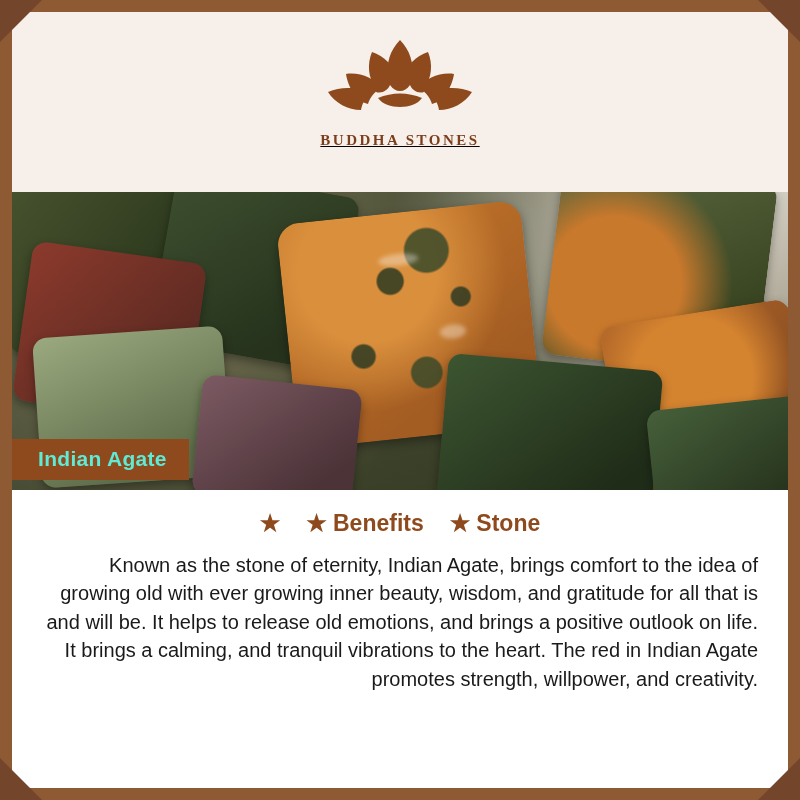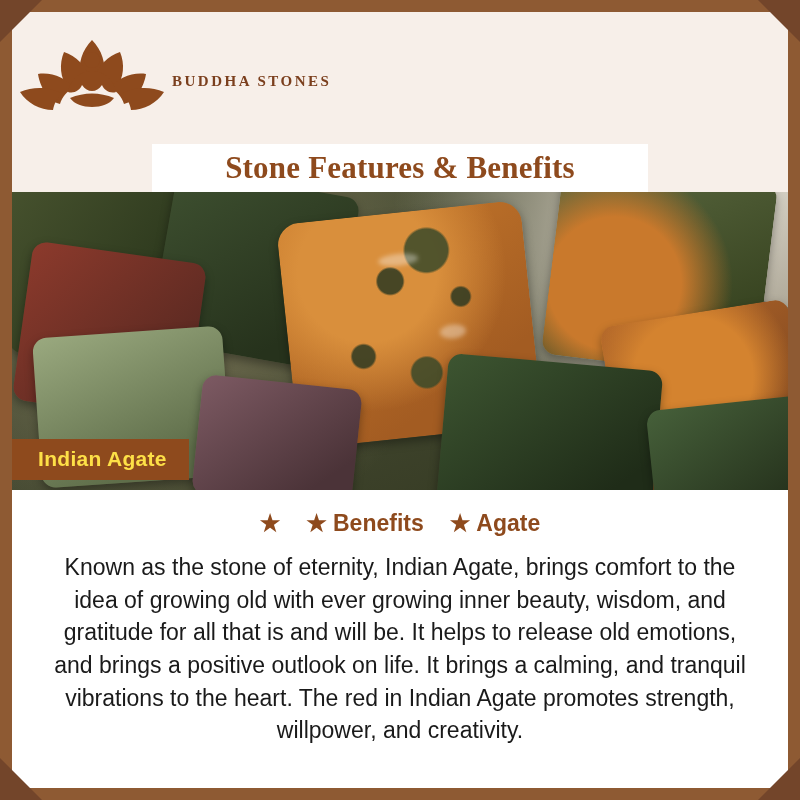--- a/index.html
+++ b/index.html
@@ -65,22 +65,23 @@
   
   .header {
     position: relative;
     height: 180px;
     background: #f7efe9;
     text-align: center;
   }
   .logo-wrap {
     padding-top: 18px;
     display: flex;
-    flex-direction: row;
+    flex-direction: column;
     align-items: center;
+    text-decoration: underline;
   }
   .brand-name {
     margin-top: 6px;
     font-size: 15px;
     letter-spacing: 2.5px;
     color: #7b3f1d;
     font-weight: bold;
     font-family: "Liberation Serif", serif;
   }
   .title-band {
@@ -198,21 +199,21 @@
     background: rgba(255,255,255,.35);
     border-radius: 50%;
     filter: blur(2px);
   }
 
   .stone-label {
     position: absolute;
     left: 0;
     bottom: 10px;
     background: #8e4a1d;
-    color: #fde047;
+    color: #5eead4;
     font-size: 21px;
     font-weight: bold;
     padding: 8px 22px 9px 26px;
     letter-spacing: .3px;
     z-index: 3;
   }
 
   
   .benefits {
     display: flex;
@@ -231,24 +232,24 @@
   }
   .star {
     color: #8e4a1d;
     font-size: 23px;
     line-height: 1;
   }
 
   
   .description {
     margin: 14px 30px 0 30px;
-    font-size: 23px;
+    font-size: 20px;
     line-height: 1.42;
     color: #1a1a1a;
-    text-align: center;
+    text-align: right;
   }
 
   
   .bottom-bar {
     position: absolute;
     left: 12px;
     right: 12px;
     bottom: 12px;
     height: 0;
     z-index: 5;
@@ -280,23 +281,20 @@
               <path d="M8 62 c14 -6 31 -5 42 2 c-5 4 -8 10 -9 16 c-13 0 -26 -7 -33 -18z"></path>
               <path d="M152 62 c-7 11 -20 18 -33 18 c-1 -6 -4 -12 -9 -16 c11 -7 28 -8 42 -2z"></path>
 
               <circle cx="80" cy="30" r="8"></circle>
               <path d="M80 41 c-12 0 -22 9 -24 21 c6 2 12 -2 14 -7 c3 4 6 6 10 6 c4 0 7 -2 10 -6 c2 5 8 9 14 7 c-2 -12 -12 -21 -24 -21z"></path>
               <path d="M58 68 c14 -6 30 -6 44 0 c-4 6 -13 9 -22 9 c-9 0 -18 -3 -22 -9z"></path>
             </g>
           </svg>
         </span>
         <div class="brand-name">BUDDHA STONES</div>
-      </div>
-      <div class="title-band">
-        <h1>Stone Features &amp; Benefits</h1>
       </div>
     </div>
 
     <div class="photo">
       <div class="sky"></div>
       <div class="rock r1"></div>
       <div class="rock r5"></div>
       <div class="rock r2"></div>
       <div class="rock r11"></div>
       <div class="rock r7"></div>
@@ -317,21 +315,21 @@
     <div class="benefits">
       <div class="benefit">
         <span class="star">★</span>
       </div>
       <div class="benefit">
         <span class="star">★</span>
         <span>Benefits</span>
       </div>
       <div class="benefit">
         <span class="star">★</span>
-        <span>Agate</span>
+        <span>Stone</span>
       </div>
     </div>
 
     <p class="description">Known as the stone of eternity, Indian Agate, brings comfort to the idea of growing old with ever growing inner beauty, wisdom, and gratitude for all that is and will be. It helps to release old emotions, and brings a positive outlook on life. It brings a calming, and tranquil vibrations to the heart. The red in Indian Agate promotes strength, willpower, and creativity.</p>
 
   </div>
 
   <div class="bottom-bar"></div>
 </div>
 

